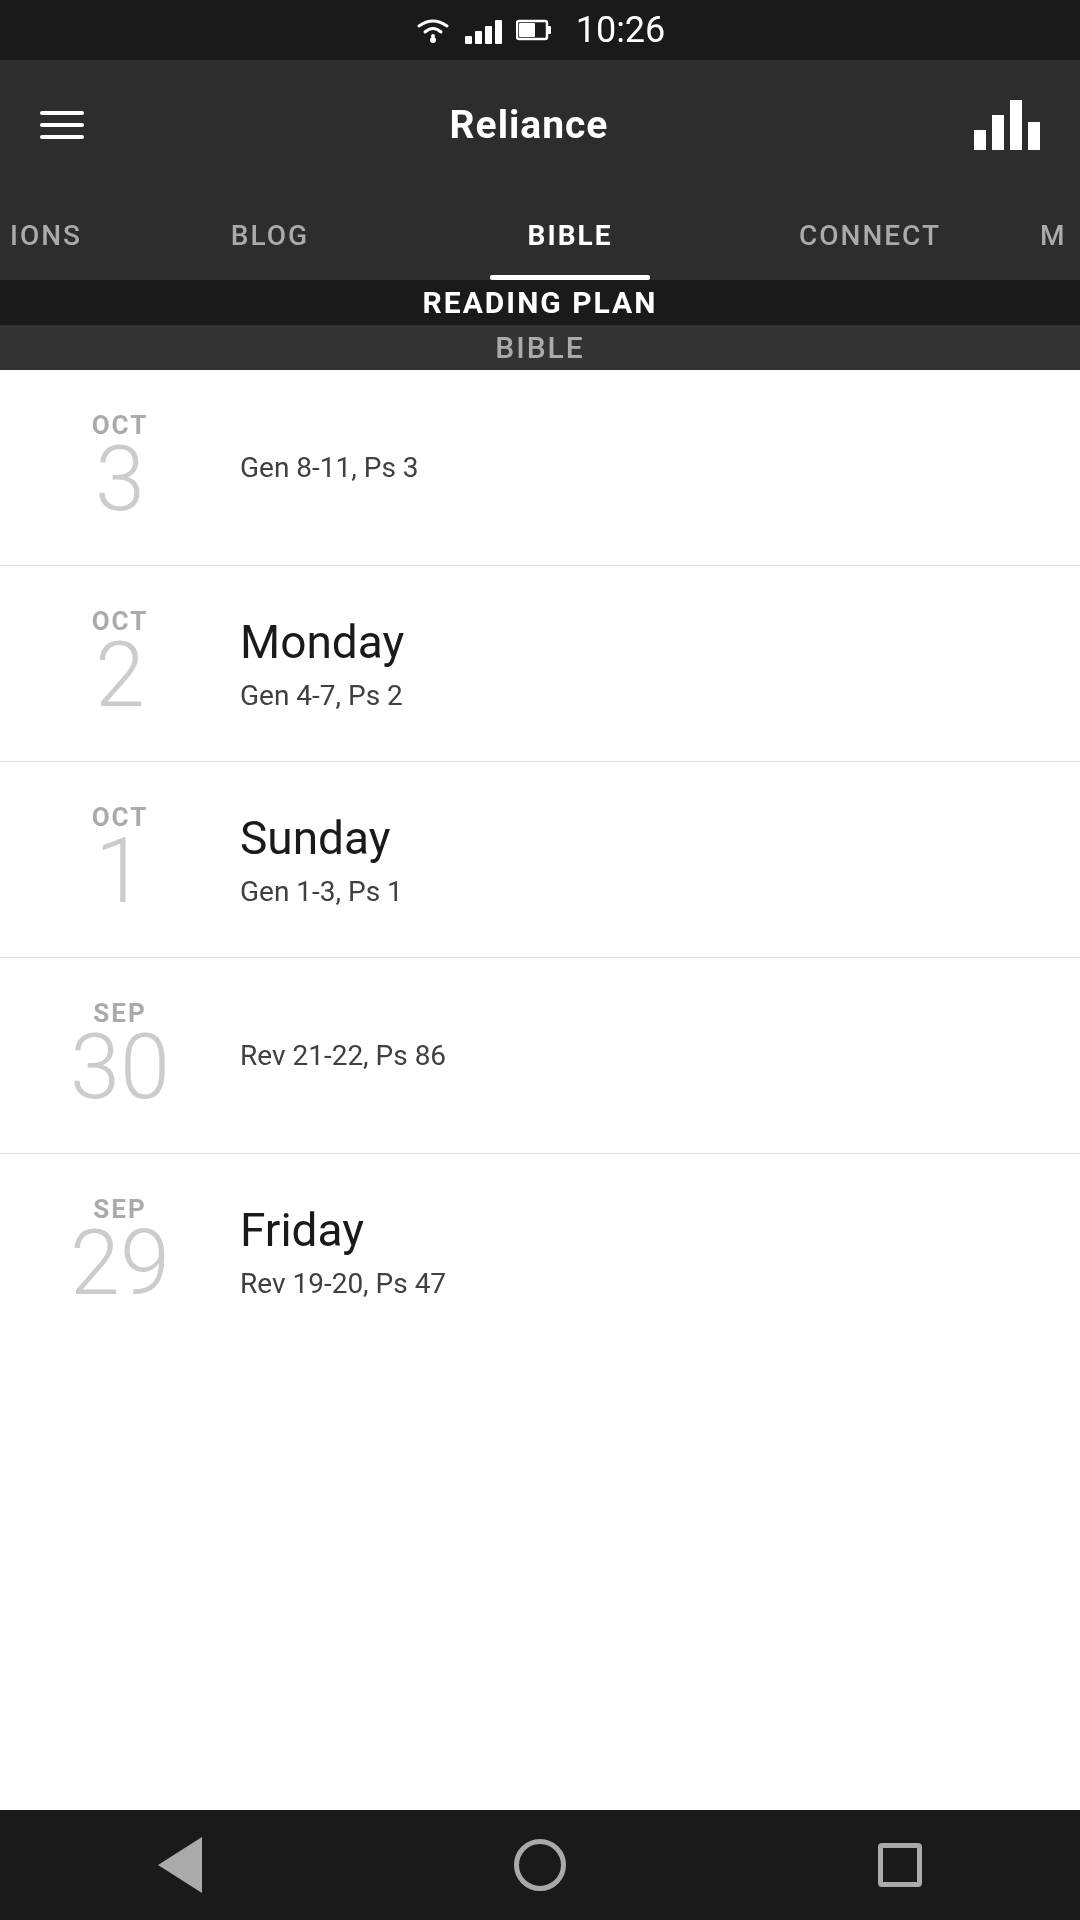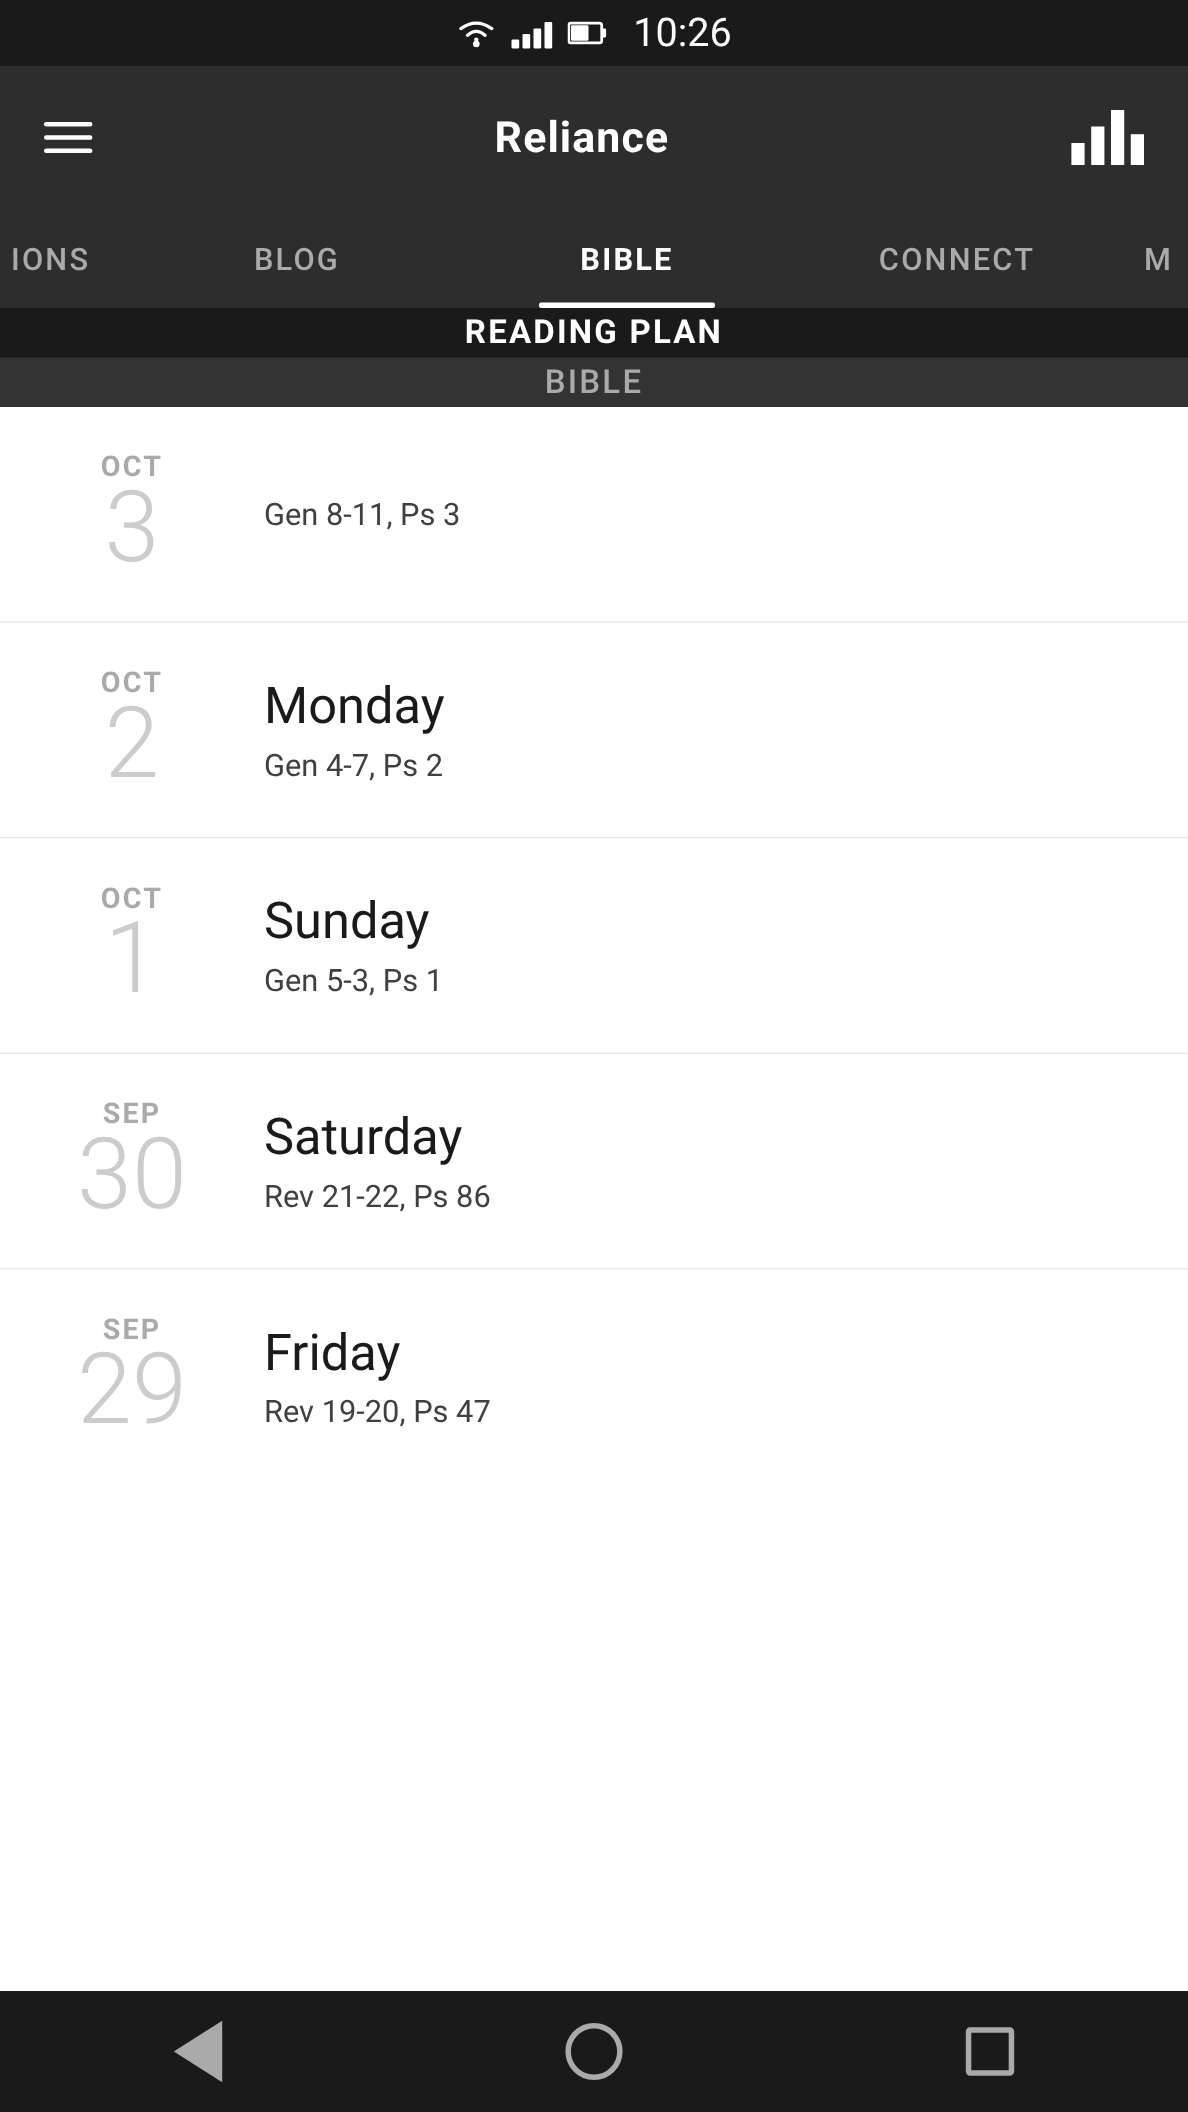--- a/index.html
+++ b/index.html
@@ -370,31 +370,30 @@
     </div>
   </div>
 
   <div class="reading-item">
     <div class="date-block">
       <div class="date-month">OCT</div>
       <div class="date-day">1</div>
     </div>
     <div class="item-content">
       <div class="item-day">Sunday</div>
-      <div class="item-readings">Gen 5-3, Ps 1</div>
+      <div class="item-readings">Gen 1-3, Ps 1</div>
     </div>
   </div>
 
   <div class="reading-item">
     <div class="date-block">
       <div class="date-month">SEP</div>
       <div class="date-day">30</div>
     </div>
     <div class="item-content">
-      <div class="item-day">Saturday</div>
       <div class="item-readings">Rev 21-22, Ps 86</div>
     </div>
   </div>
 
   <div class="reading-item" style="border-bottom: none;">
     <div class="date-block">
       <div class="date-month">SEP</div>
       <div class="date-day">29</div>
     </div>
     <div class="item-content">

